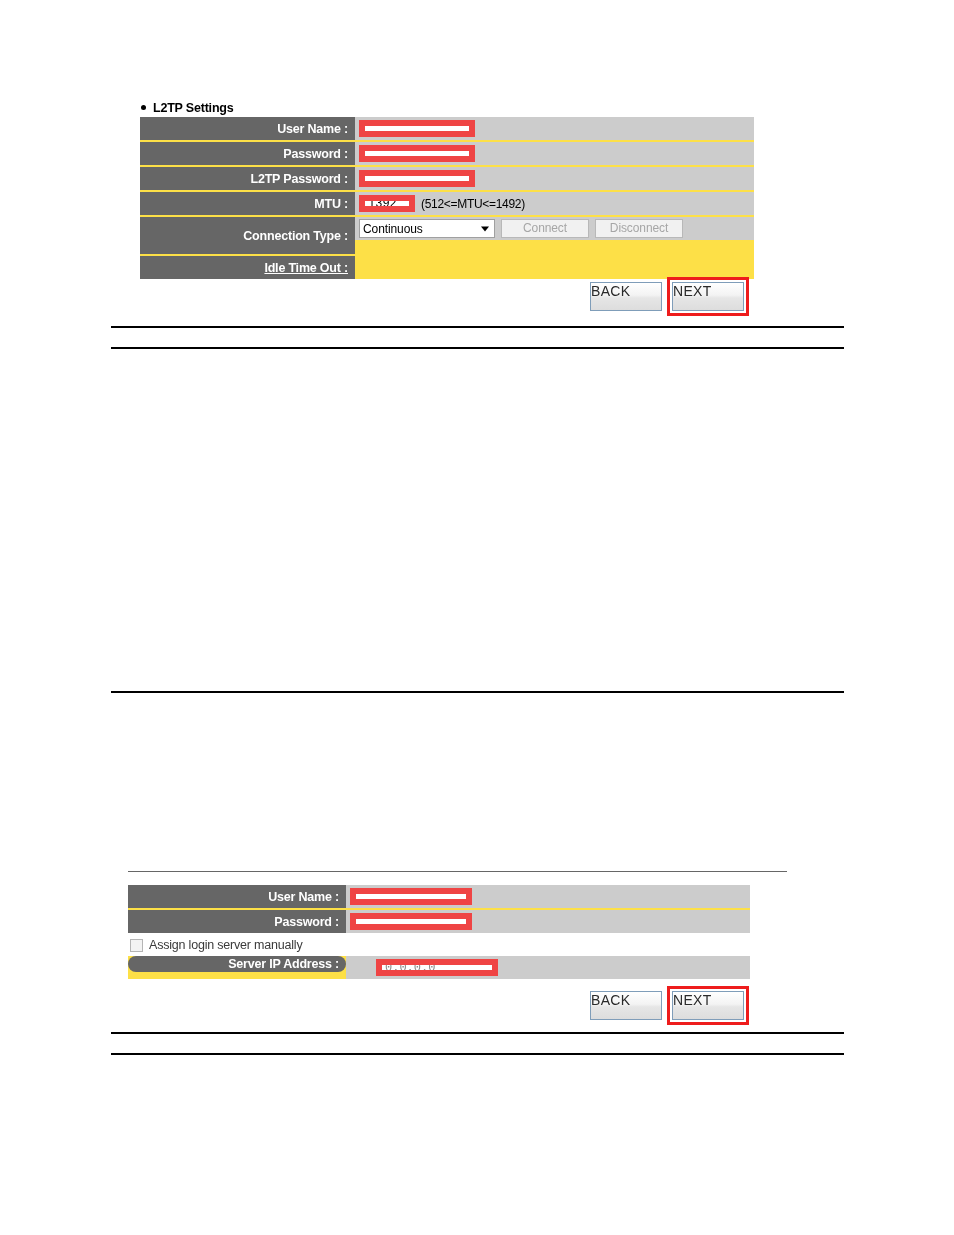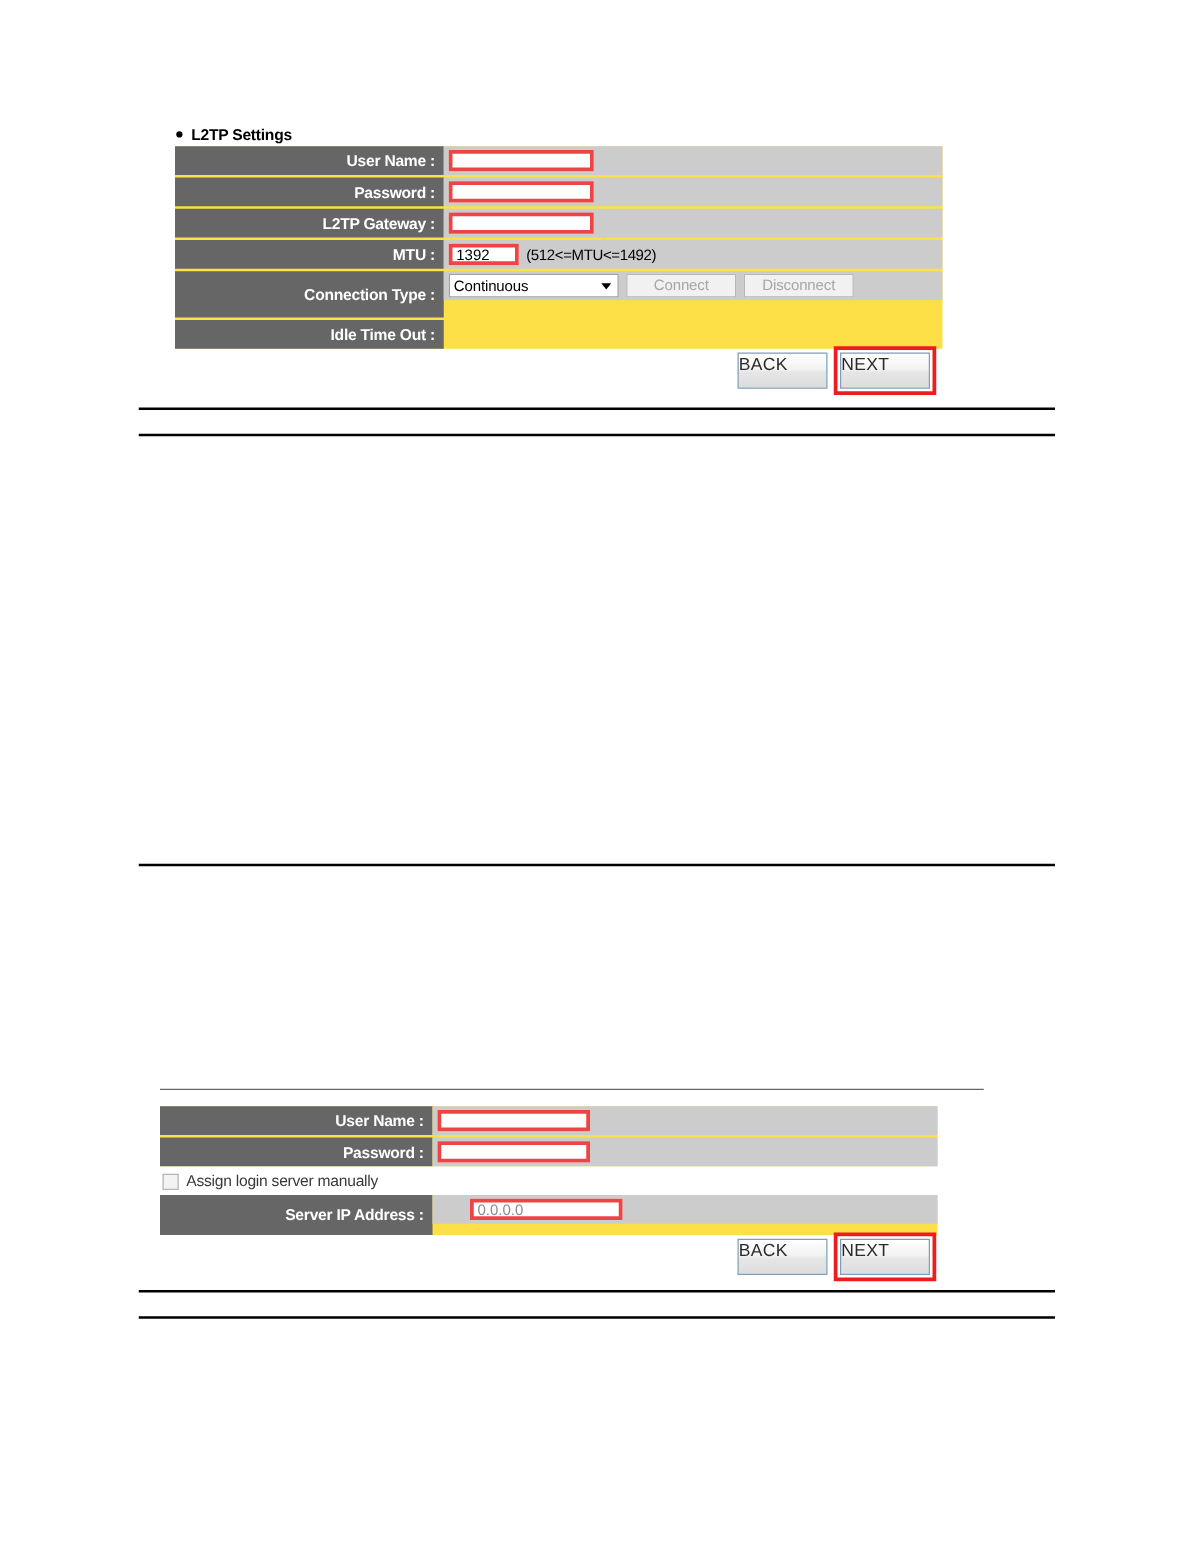--- a/index.html
+++ b/index.html
@@ -75,24 +75,24 @@
     background: #cccccc;
     display: flex;
     align-items: center;
     padding-left: 4px;
     box-sizing: border-box;
     gap: 6px;
   }
 
   
   .txt {
-    border: 3px solid #ef4444;
+    border: 6px solid #ef4444;
     background: #ffffff;
     height: 17px;
-    font-family: Liberation Sans, sans-serif;
+    font-family: Liberation Mono, monospace;
     font-size: 12px;
     color: #000000;
     padding: 0 3px;
     box-sizing: border-box;
     outline: none;
     border-radius: 0;
   }
   .txt.disabled-look {
     color: #8a8a8a;
     background: #ffffff;
@@ -223,21 +223,21 @@
     </div>
 
     <div class="row">
       <div class="lbl-cell" style="width:215px; height:23px;">Password :</div>
       <div class="val-cell" style="width:399px; height:23px;">
         <input class="txt" type="text" style="width: 116px;" value="">
       </div>
     </div>
 
     <div class="row">
-      <div class="lbl-cell" style="width:215px; height:23px;">L2TP Gateway :</div>
+      <div class="lbl-cell" style="width:215px; height:23px;">L2TP Password :</div>
       <div class="val-cell" style="width:399px; height:23px;">
         <input class="txt" type="text" style="width: 116px;" value="">
       </div>
     </div>
 
     <div class="row">
       <div class="lbl-cell" style="width:215px; height:23px;">MTU :</div>
       <div class="val-cell" style="width:399px; height:23px;">
         <input class="txt" type="text" style="width: 56px;" value="1392">
         <span class="hint">(512&lt;=MTU&lt;=1492)</span>
@@ -250,21 +250,21 @@
         <div class="sel">
           <span>Continuous</span>
           <span class="caret"></span>
         </div>
         <div class="btn-sm">Connect</div>
         <div class="btn-sm">Disconnect</div>
       </div>
     </div>
 
     <div class="row">
-      <div class="lbl-cell" style="width:215px; height:23px;">Idle Time Out :</div>
+      <div class="lbl-cell" style="width:215px; height:23px;text-decoration:underline;">Idle Time Out :</div>
     </div>
   </div>
 
   <div class="nav-row" style="left:590px; top:277px;">
     <div class="navbtn">BACK</div>
     <div class="highlight-box" style="margin-left:5px;">
       <div class="navbtn">NEXT</div>
     </div>
   </div>
 
@@ -291,21 +291,21 @@
     </div>
   </div>
 
   <div class="check-row" style="left:130px; top:938px;">
     <span class="cb"></span>
     <span class="cb-label">Assign login server manually</span>
   </div>
 
   <div class="settings-table" style="left:128px; top:956px; width:622px;">
     <div class="row">
-      <div class="lbl-cell" style="width:218px; height:32px;">Server IP Address :</div>
+      <div class="lbl-cell" style="width:218px; height:16px;border-radius:11px;">Server IP Address :</div>
       <div class="val-cell" style="width:404px; height:23px;">
         <input class="txt disabled-look" type="text" style="width: 122px; margin-left: 26px;" value="0.0.0.0">
       </div>
     </div>
   </div>
 
   <div class="nav-row" style="left:590px; top:986px;">
     <div class="navbtn">BACK</div>
     <div class="highlight-box" style="margin-left:5px;">
       <div class="navbtn">NEXT</div>

